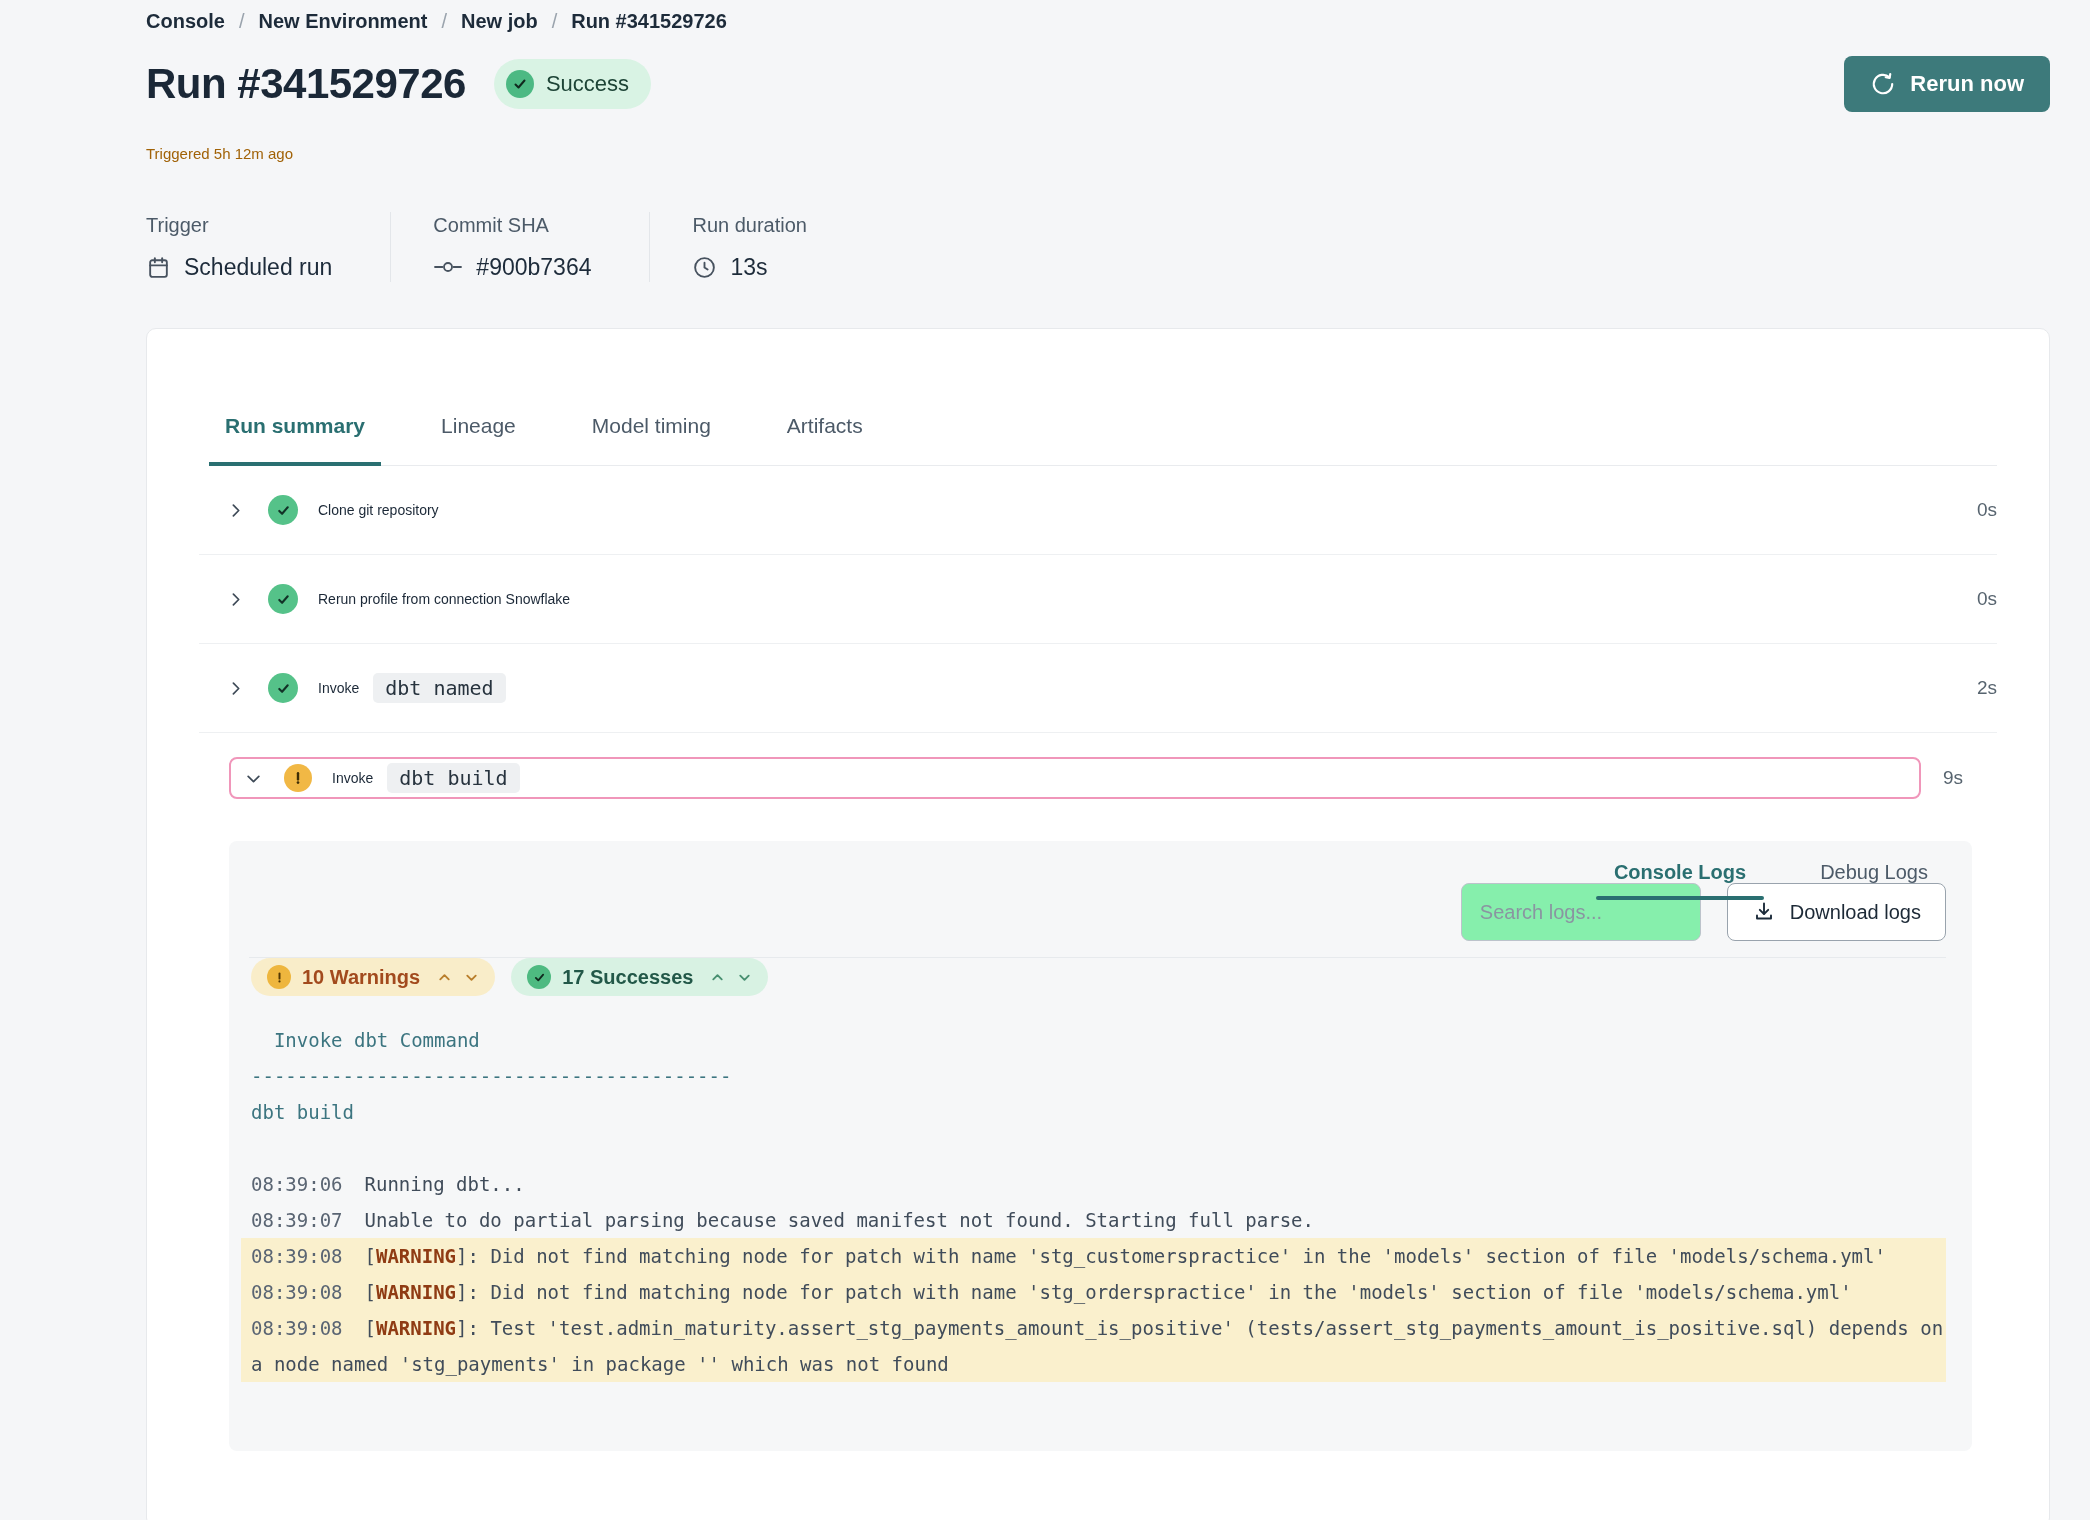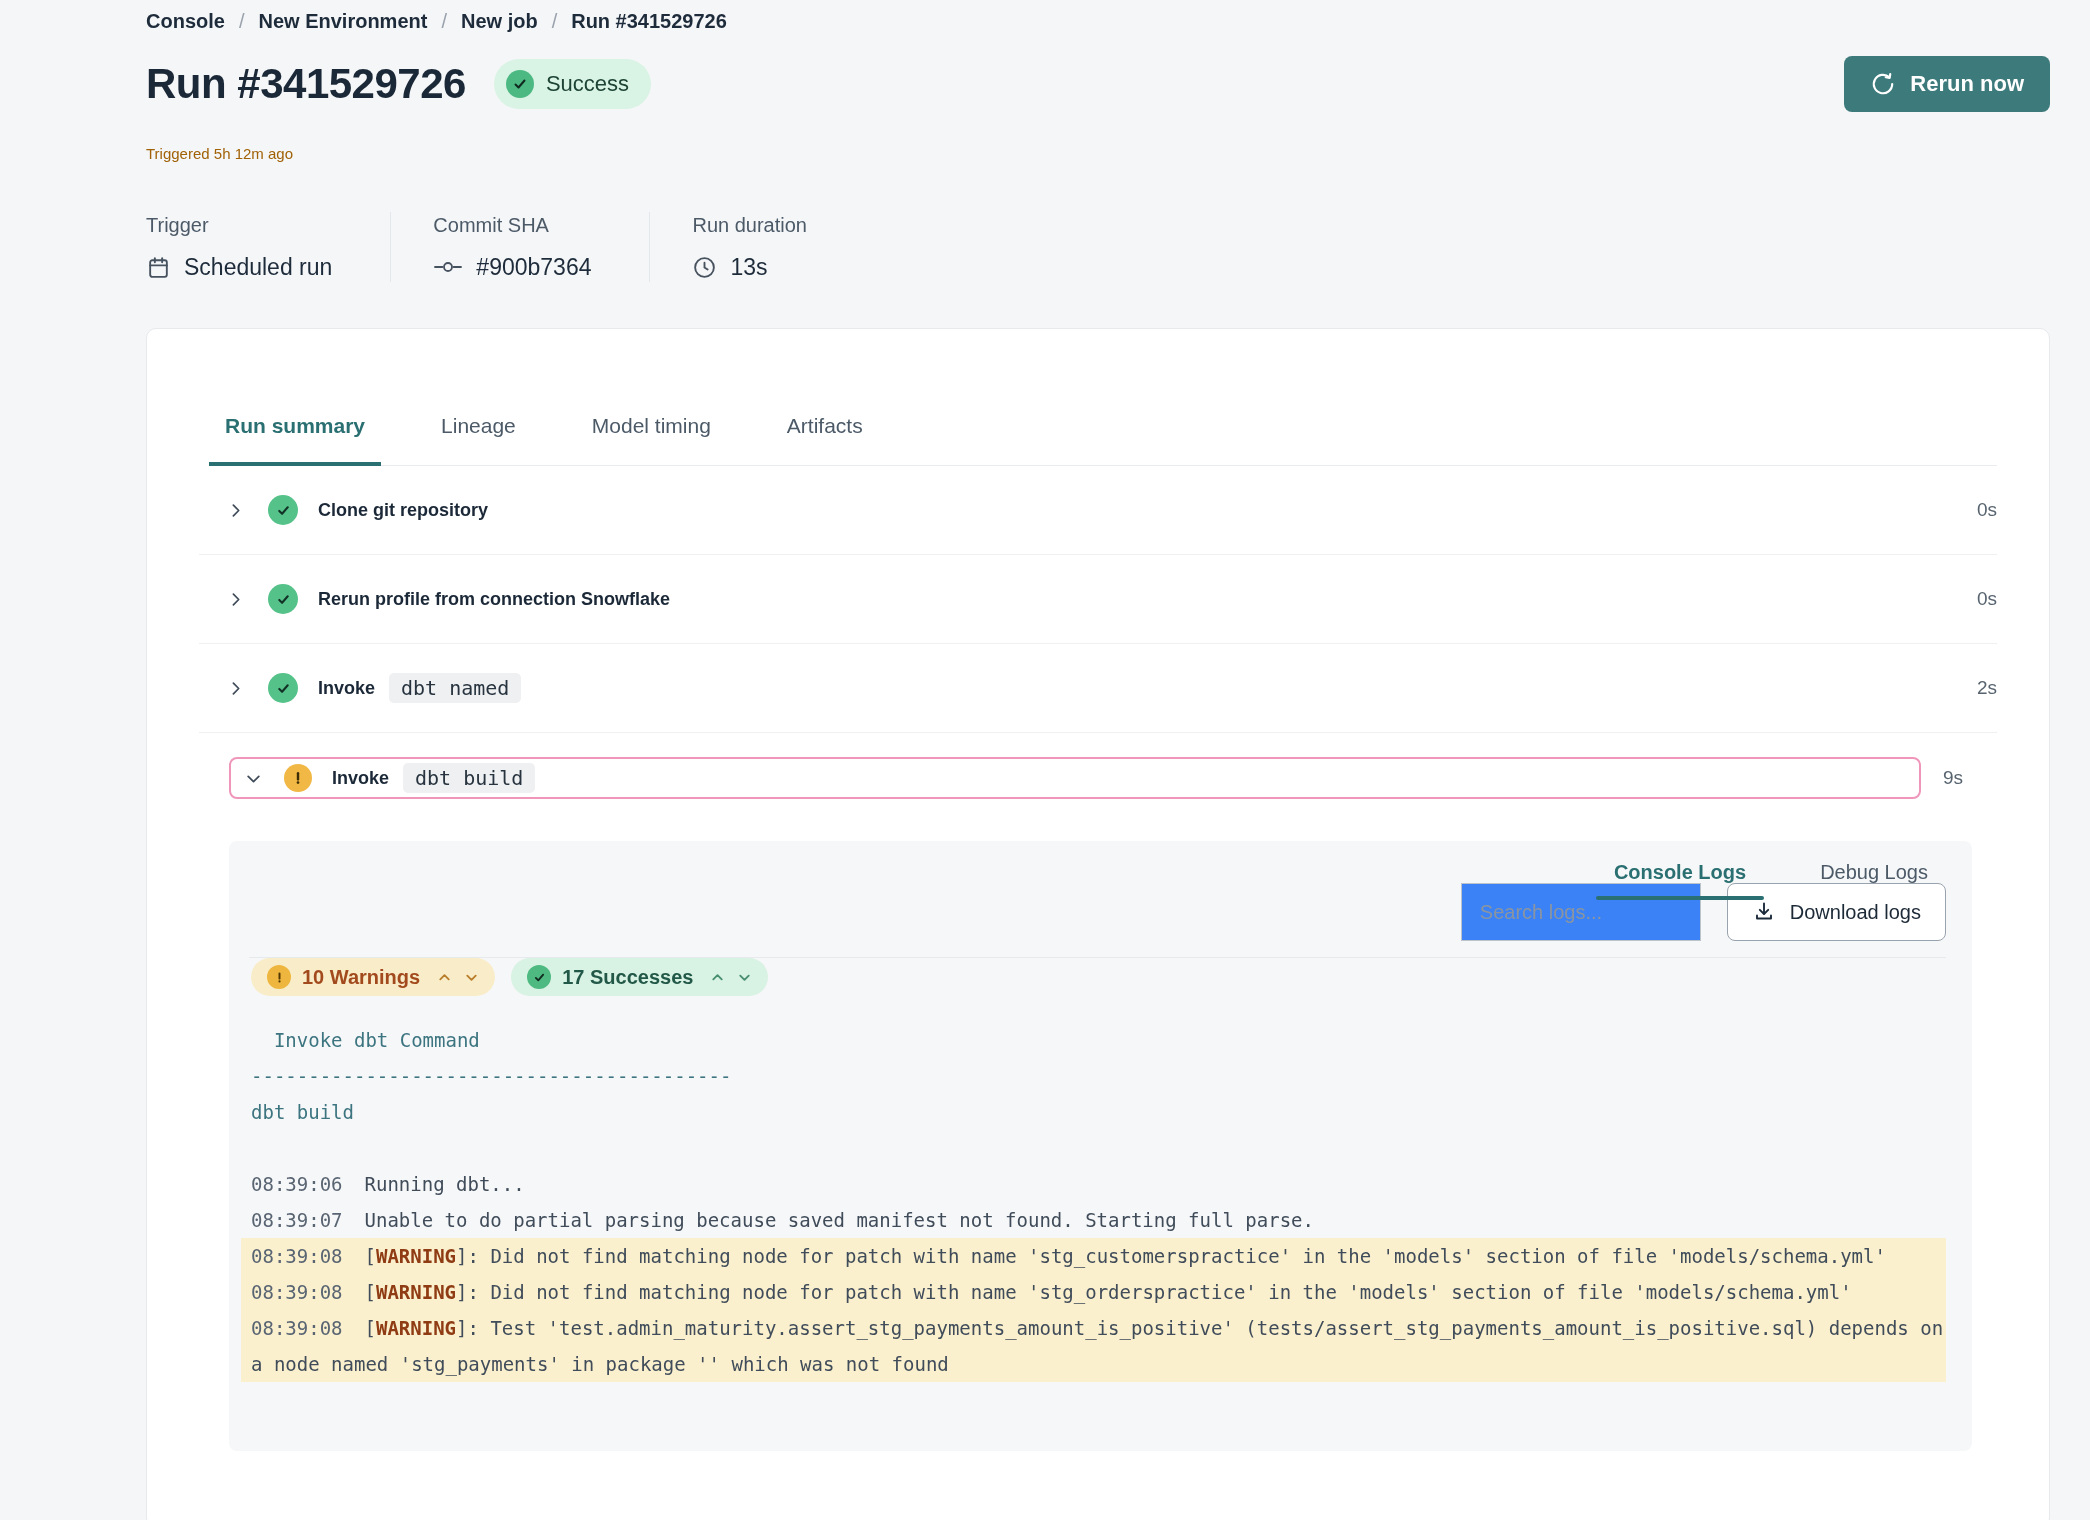--- a/index.html
+++ b/index.html
@@ -48,39 +48,39 @@
   .queue-block svg { color:#4c5a68; margin-top:4px; }
   .queue-title { font-size:22px; font-weight:700; color:#1d2b3a; line-height:28px; }
   .queue-link { display:inline-block; font-size:19px; color:#4c5a68; text-decoration:underline; margin-top:6px; cursor:pointer; }
 
   
   .step-row { display:flex; align-items:center; padding:29px 0; border-bottom:1px solid #eef0f2; }
   .step-chevron { margin-left:28px; color:#3e4a57; display:flex; cursor:pointer; }
   .step-status { margin-left:24px; width:30px; height:30px; border-radius:50%; display:flex; align-items:center; justify-content:center; flex:none; }
   .step-status.ok { background:#55c289; }
   .step-status.warn { background:#f1b845; }
-  .step-title { margin-left:20px; font-size:18px; font-weight:700; color:#1b2837; }
+  .step-title { margin-left:20px; font-size:14px; font-weight:400; color:#1b2837; }
   .code-chip { margin-left:14px; background:#eef0f2; border-radius:5px; padding:3px 12px; font-family:"DejaVu Sans Mono", monospace; font-size:20px; color:#27333e; }
   .step-duration { margin-left:auto; font-size:19px; color:#57646f; }
 
   .step-row.expanded-wrap { border-bottom:none; padding:24px 0 0 0; align-items:center; }
   .expanded-box { flex:1; display:flex; align-items:center; border:2px solid #f096ba; border-radius:8px; margin-left:30px; margin-right:22px; padding:4px 14px; height:42px; background:#ffffff; }
   .expanded-box .step-chevron { margin-left:0; }
   .expanded-box .step-status { margin-left:22px; width:28px; height:28px; }
   .exp-duration { width:54px; text-align:left; font-size:19px; color:#57646f; }
 
   
   .logs-panel { margin:42px 25px 0 30px; background:#f6f7f8; border-radius:8px; padding:20px 26px 60px 20px; min-height:610px; }
   .lp-header { display:flex; align-items:flex-end; border-bottom:1px solid #e7eaed; padding-bottom:16px;flex-direction:column; }
   .lp-tabs { display:flex; gap:38px; margin-left:2px; }
   .lp-tab { font-size:20px; color:#4c5a68; padding:0 18px 16px 18px; margin-bottom:-17px; position:relative; cursor:pointer; }
   .lp-tab.active { color:#2a6f71; font-weight:700; }
   .lp-tab.active::after { content:""; position:absolute; left:0; right:0; bottom:0; height:4px; background:#2a6f71; border-radius:2px; }
   .lp-actions { margin-left:auto; display:flex; gap:26px; align-items:center; }
-  .search-input { width:240px; height:58px; border:1px solid #bcc3cb; border-radius:0; background:#3b82f6; font-family:inherit; font-size:20px; color:#1c2936; padding:0 18px; outline:none; }
+  .search-input { width:240px; height:58px; border:1px solid #bcc3cb; border-radius:8px; background:#86efac; font-family:inherit; font-size:20px; color:#1c2936; padding:0 18px; outline:none; }
   .search-input::placeholder { color:#8a95a1; }
   .download-btn { display:inline-flex; align-items:center; gap:14px; height:58px; padding:0 24px; background:#ffffff; border:1px solid #99a3ad; border-radius:8px; font-family:inherit; font-size:20px; color:#1c2936; cursor:pointer; }
 
   
   .badge-row { display:flex; gap:16px; margin-left:2px; }
   .log-badge { display:inline-flex; align-items:center; gap:11px; height:38px; border-radius:19px; padding:0 16px; font-size:20px; font-weight:700; cursor:pointer; }
   .log-badge .mini { width:24px; height:24px; border-radius:50%; display:flex; align-items:center; justify-content:center; flex:none; }
   .log-badge.warn { background:#f9edc9; color:#a24a1d; }
   .log-badge.warn .mini { background:#eeb63e; }
   .log-badge.ok { background:#d8f2e3; color:#225848; }

